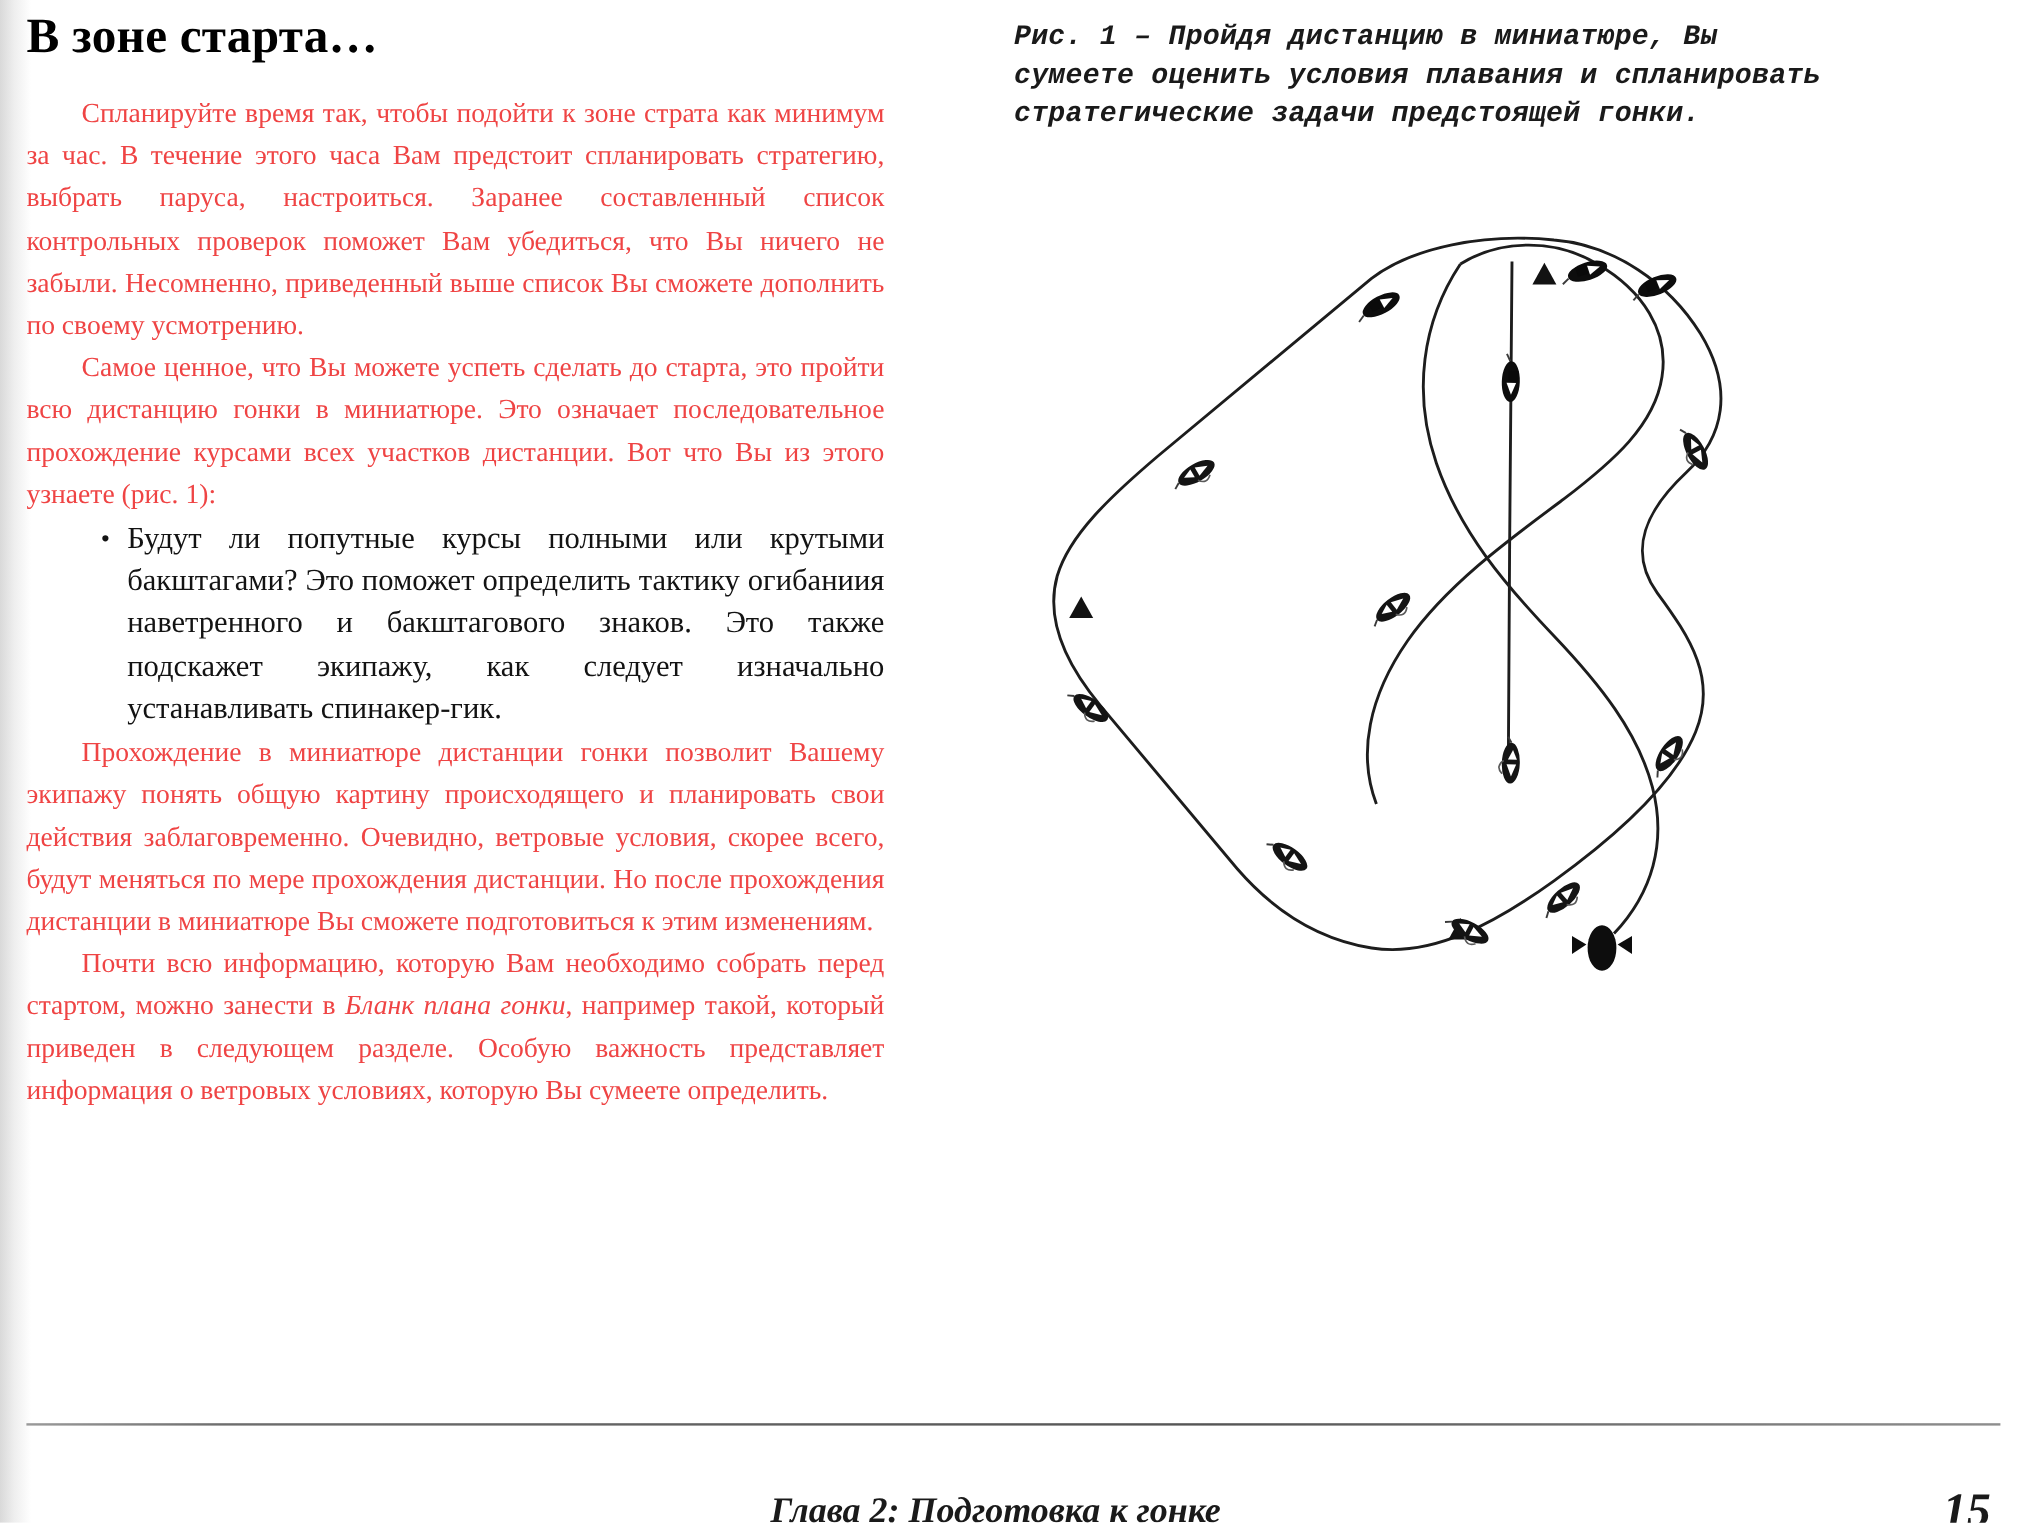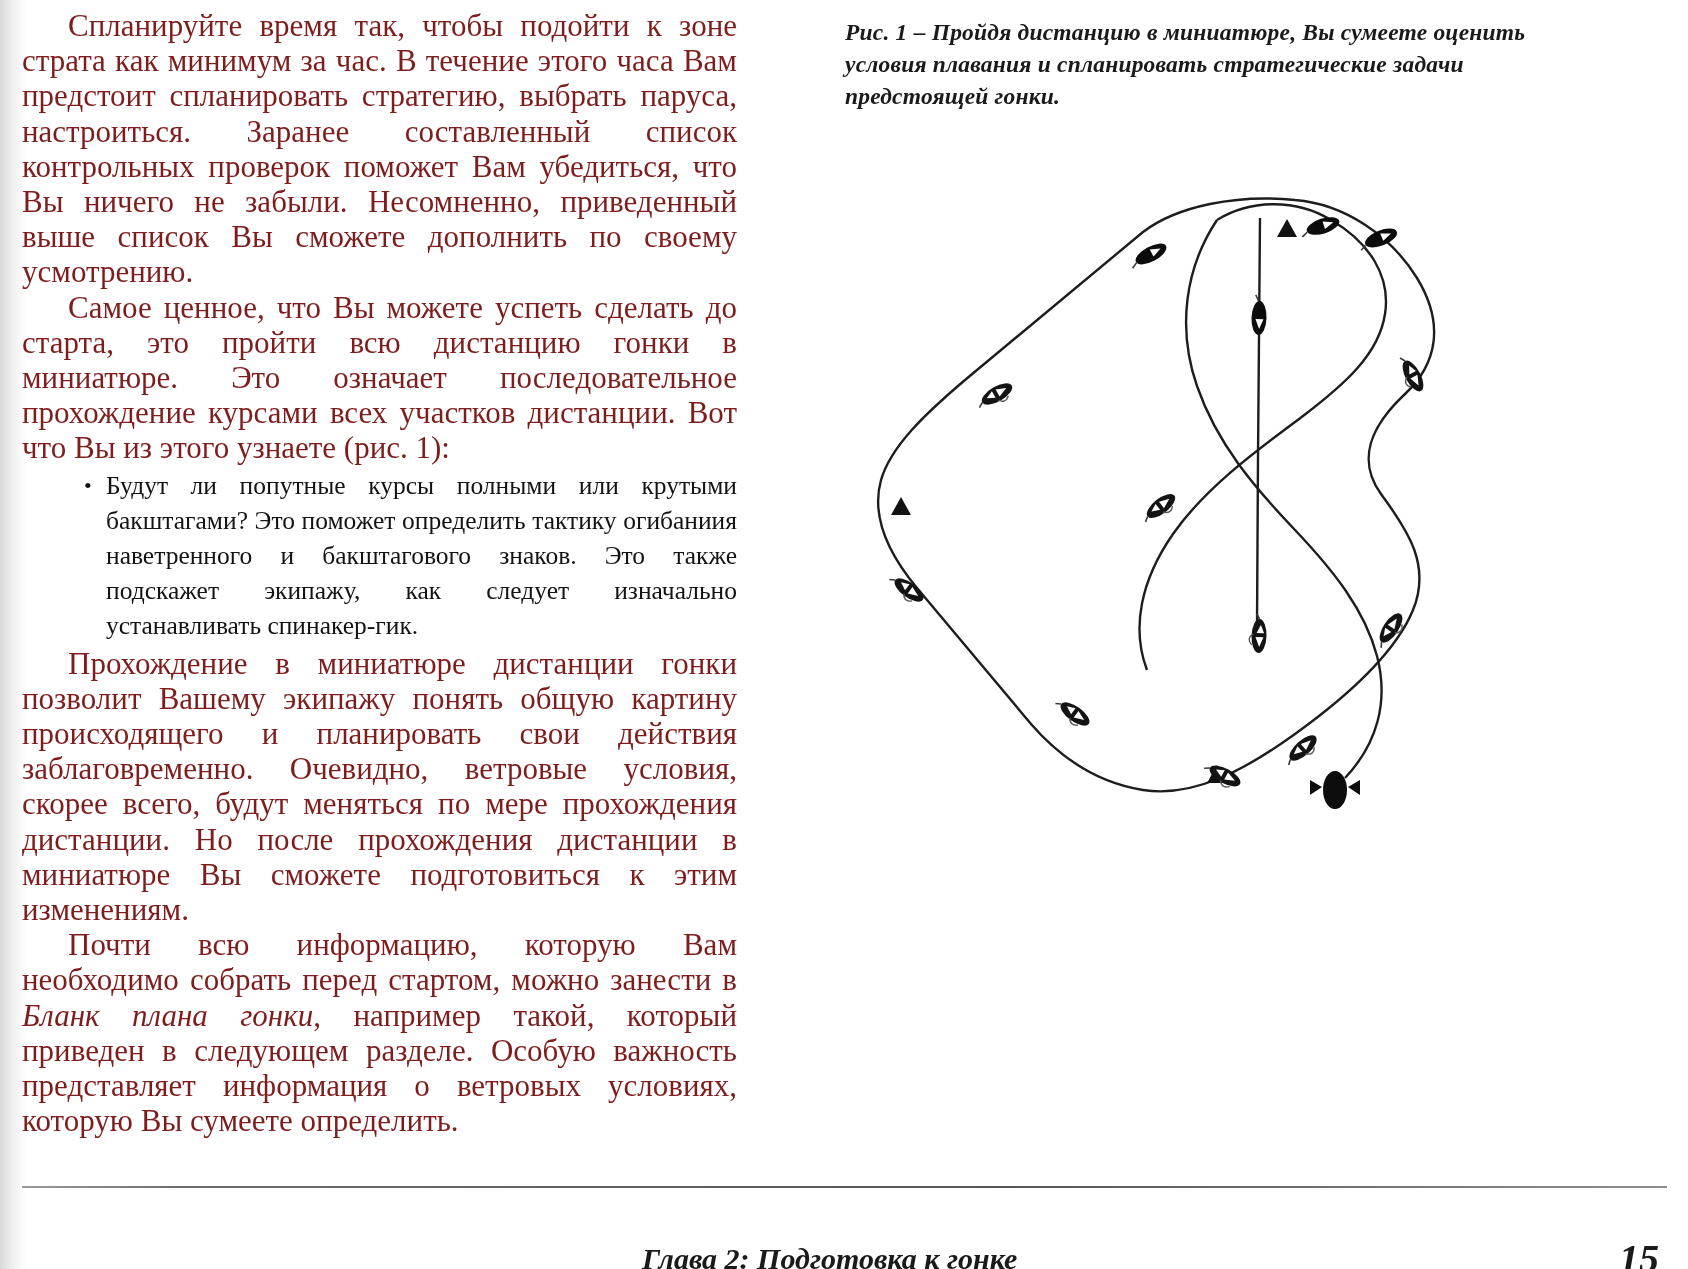--- a/index.html
+++ b/index.html
@@ -27,25 +27,25 @@
     font-family:"Liberation Serif", serif;
     font-size:41px;
     font-weight:bold;
     letter-spacing:.2px;
     margin:0 0 26px 0;
     line-height:1.05;
     color:#000;
   }
   p.body{
     margin:0 0 0 0;
-    font-size:31px;
+    font-size:23px;
     line-height:35.2px;
     text-align:justify;
     text-indent:46px;
-    color:#7f1d1d;
+    color:#ef4444;
     -webkit-font-smoothing:antialiased;
   }
   ul.bullets{
     list-style:none;
     margin:2px 0 2px 0;
     padding:0 0 0 62px;
   }
   ul.bullets li{
     position:relative;
     font-size:25.5px;
@@ -62,21 +62,21 @@
     font-size:22px;
     line-height:35.2px;
   }
   .ital{font-style:italic;}
 
   
   .fig-wrap{
     position:absolute;left:845px;top:8px;width:820px;
   }
   .fig-caption{
-    font-family:Liberation Serif, serif;
+    font-family:Liberation Mono, monospace;
     font-style:italic;
     font-weight:bold;
     font-size:23.5px;
     line-height:32px;
     color:#1a1a1a;
     width:700px;
     margin:8px 0 0 0;
     letter-spacing:.2px;
   }
   .fig-diagram{
@@ -107,20 +107,21 @@
   }
 </style>
 </head>
 <body>
 
 <div class="scan-gutter"></div>
 
 <div class="page">
 
   <div class="text-col">
+    <h1 class="heading">В зоне старта…</h1>
 
     <p class="body">Спланируйте время так, чтобы подойти к зоне страта как минимум за час. В течение этого часа Вам предстоит спланировать стратегию, выбрать паруса, настроиться. Заранее составленный список контрольных проверок поможет Вам убедиться, что Вы ничего не забыли. Несомненно, приведенный выше список Вы сможете дополнить по своему усмотрению.</p>
     <p class="body">Самое ценное, что Вы можете успеть сделать до старта, это пройти всю дистанцию гонки в миниатюре. Это означает последовательное прохождение курсами всех участков дистанции. Вот что Вы из этого узнаете (рис. 1):</p>
 
     <ul class="bullets">
       <li>Будут ли попутные курсы полными или крутыми бакштагами? Это поможет определить тактику огибаниия наветренного и бакштагового знаков. Это также подскажет экипажу, как следует изначально устанавливать спинакер-гик.</li>
     </ul>
 
     <p class="body">Прохождение в миниатюре дистанции гонки позволит Вашему экипажу понять общую картину происходящего и планировать свои действия заблаговременно. Очевидно, ветровые условия, скорее всего, будут меняться по мере прохождения дистанции. Но после прохождения дистанции в миниатюре Вы сможете подготовиться к этим изменениям.</p>
 

